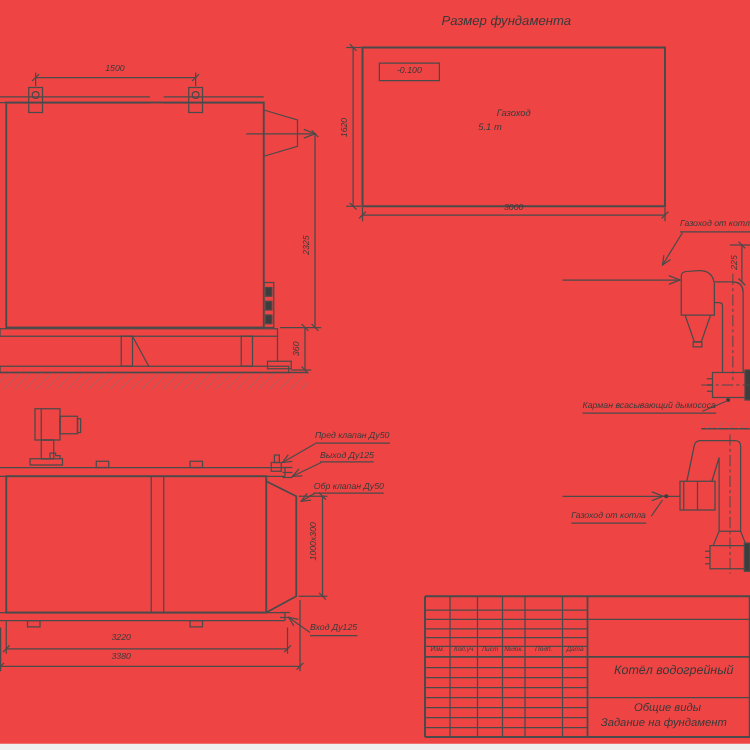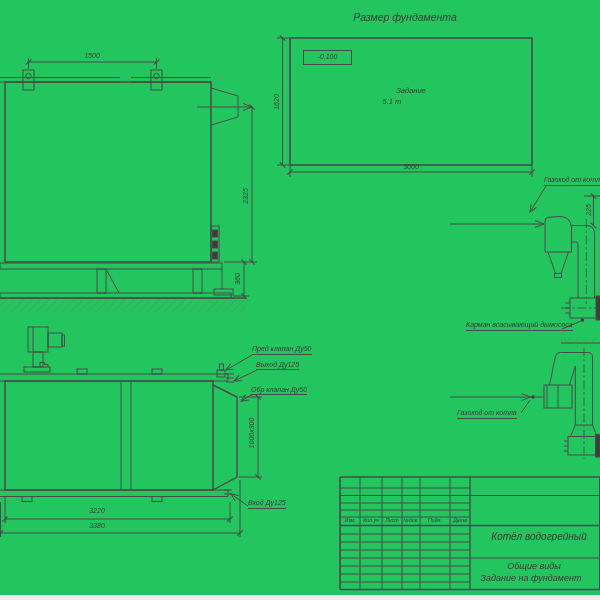--- a/index.html
+++ b/index.html
@@ -1,16 +1,16 @@
 <!DOCTYPE html>
 <html><head>
 <meta charset="utf-8">
 <style>
   html,body{margin:0;padding:0;background:#fff;}
-  .sheet{position:relative;width:600px;height:600px;background:#22c55e;
+  .sheet{position:relative;width:600px;height:600px;background:#ef4444;
          font-family:"Liberation Sans",sans-serif;overflow:hidden;}
   .sheet svg{position:absolute;left:0;top:0;}
   .t{position:absolute;font-style:italic;color:#3a3a3a;white-space:nowrap;
      font-size:7px;line-height:1.15;}
   .c{text-align:center;}
   .rot{transform:translate(-50%,-50%) rotate(-90deg);transform-origin:center;}
   .u{border-bottom:0.9px solid #4a4a4a;padding-bottom:0.5px;}
   .box{position:absolute;border:0.9px solid #4a4a4a;display:flex;
        align-items:center;justify-content:center;}
   .edge{position:absolute;left:0;bottom:0;width:600px;height:5px;background:#efefef;}
@@ -227,21 +227,21 @@
       <line x1="402" y1="477" x2="402" y2="589.5"></line>
           <line x1="420" y1="477" x2="420" y2="589.5"></line>
       <line x1="450" y1="477" x2="450" y2="589.5"></line>
       <line x1="470" y1="477" x2="470" y2="589.5" stroke-width="1.4"></line>
     </g>
   </g>
 </svg>
 
 <div class="t c" style="left:320px;top:11px;width:170px;font-size:10.5px;">Размер фундамента</div>
 <div class="box t" style="left:303px;top:50px;width:47px;height:13px;font-size:7px;">-0.100</div>
-<div class="t c" style="left:371px;top:87px;width:80px;font-size:7.5px;">Задание</div>
+<div class="t c" style="left:371px;top:87px;width:80px;font-size:7.5px;">Газоход</div>
 <div class="t c" style="left:352px;top:97.5px;width:80px;font-size:7.5px;">5.1 т</div>
 <div class="t c" style="left:391px;top:163px;width:40px;">3000</div>
 <div class="t rot" style="left:277px;top:102px;">1620</div>
 
 <div class="t c" style="left:72px;top:52px;width:40px;">1500</div>
 <div class="t rot" style="left:246px;top:196px;">2325</div>
 <div class="t rot" style="left:238px;top:279px;">360</div>
 
 <div class="t u" style="left:544px;top:176px;">Газоход от котла</div>
 <div class="t u" style="left:466px;top:321px;">Карман всасывающий дымососа</div>

